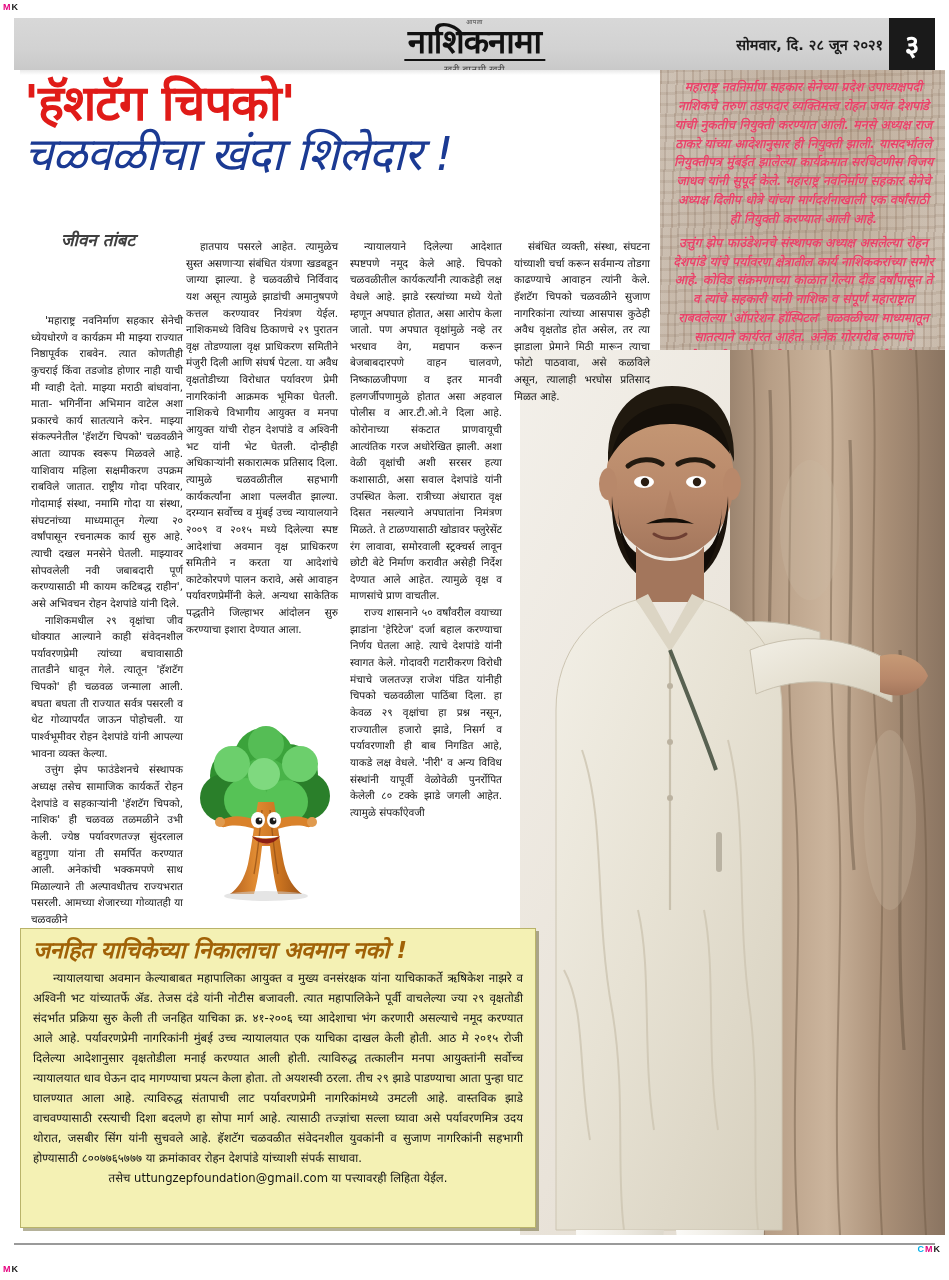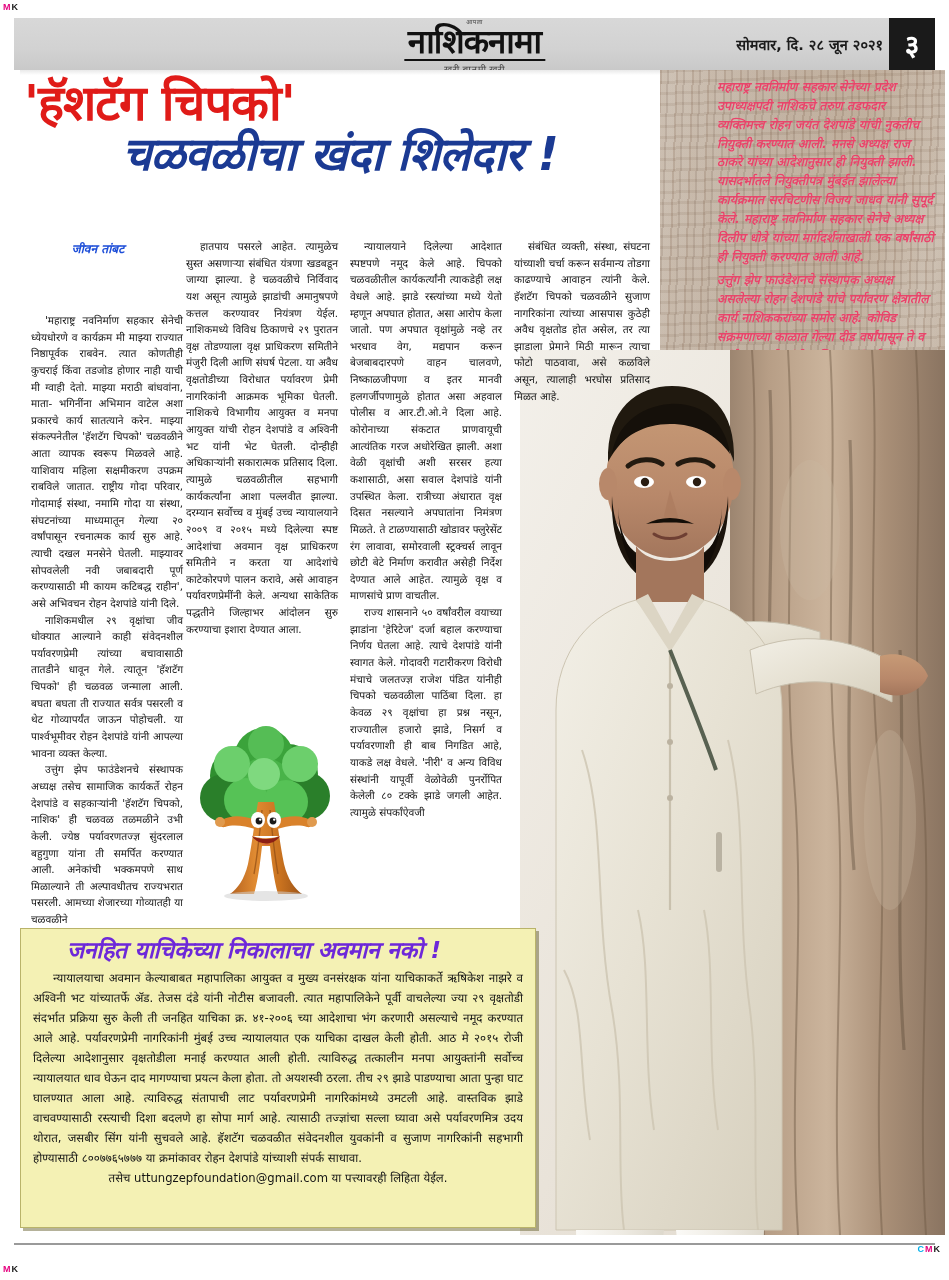--- a/index.html
+++ b/index.html
@@ -68,23 +68,23 @@
     position: absolute; left: 24px; top: 78px; width: 632px;
   }
   .hl-line1 {
     font-family: "DejaVu Sans", sans-serif;
     font-size: 49px; font-weight: bold; color: #e01b18;
     line-height: 1.08; letter-spacing: -1px;
     text-align: left;
   }
   .hl-line2 {
     font-family: "DejaVu Sans", sans-serif;
-    font-size: 46px; font-weight: bold; color: #1b3a93;
+    font-size: 46px; font-weight: normal; color: #1b3a93;
     line-height: 1.1; letter-spacing: -1px; font-style: italic;
-    text-align: center; margin-top: -2px;
+    margin-top: -2px;
   }
 
   
   #bark-sidebar {
     position: absolute; left: 660px; top: 70px; width: 285px; height: 560px;
     overflow: hidden;
     background:
       repeating-linear-gradient(92deg,
         rgba(120,85,60,0.20) 0px, rgba(120,85,60,0.20) 2px,
         rgba(190,165,140,0.10) 2px, rgba(190,165,140,0.10) 7px,
@@ -93,44 +93,43 @@
       repeating-linear-gradient(178deg,
         rgba(110,80,55,0.12) 0px, rgba(110,80,55,0.12) 3px,
         rgba(200,180,160,0.05) 3px, rgba(200,180,160,0.05) 11px),
       linear-gradient(100deg, #cfc4b8 0%, #c2b3a4 30%, #bfae9c 55%, #cdc1b4 80%, #b9a896 100%);
   }
   #bark-sidebar-text {
     padding: 8px 10px 4px 12px;
     font-family: "DejaVu Sans", sans-serif;
     font-style: italic; font-weight: bold;
     font-size: 12.4px; line-height: 1.52;
-    color: #e8456a; 
+    color: #e8456a; text-align: center;
     text-shadow: 0 0 1px rgba(255,255,255,0.35);
-    margin-left: 45px;
   }
   #bark-sidebar-text .para2 { display: block; margin-top: 5px; }
 
   
   .col {
     position: absolute;
     font-family: "DejaVu Sans", sans-serif;
     font-size: 10.4px; line-height: 1.60;
     color: #161616; text-align: justify;
     text-justify: inter-word;
     hyphens: none;
   }
   #col1 { left: 31px;  top: 268px; width: 152px; margin-top: 44px; }
   #col2 { left: 186px; top: 238px; width: 152px; }
   #col3 { left: 350px; top: 238px; width: 152px; }
   #col4 { left: 514px; top: 238px; width: 136px; }
 
   #byline {
-    position: absolute; left: 22px; top: 240px; width: 152px;
+    position: absolute; left: 22px; top: 228px; width: 152px;
     text-align: center; font-family: "DejaVu Sans", sans-serif;
-    font-size: 12px; font-weight: bold; font-style: italic; color: #1d4ed8;
+    font-size: 17px; font-weight: bold; font-style: italic; color: #404040;
   }
 
   .col p { margin: 0 0 0 0; text-indent: 14px; }
   .col p + p { text-indent: 14px; }
 
   
   #tree-illustration {
     position: absolute; left: 196px; top: 724px; width: 140px; height: 180px;
   }
 
@@ -146,23 +145,22 @@
   #yellow-box {
     position: absolute; left: 20px; top: 928px; width: 516px; height: 300px;
     background: #f4f1b4;
     border: 1px solid #b9b36a;
     box-shadow: 3px 3px 0 rgba(90,85,30,0.45);
     padding: 8px 12px 8px 12px;
   }
   #yellow-box-title {
     font-family: "DejaVu Sans", sans-serif;
     font-size: 23px; font-weight: bold; font-style: italic;
-    color: #6d28d9; line-height: 1.15; margin-bottom: 6px;
+    color: #a16207; line-height: 1.15; margin-bottom: 6px;
     letter-spacing: -0.3px;
-    margin-left: 34px;
   }
   #yellow-box-body {
     font-family: "DejaVu Sans", sans-serif;
     font-size: 11.6px; line-height: 1.72; color: #141414;
     text-align: justify; text-indent: 20px;
   }
   #yellow-box-footer {
     font-family: "DejaVu Sans", sans-serif;
     font-size: 11.6px; line-height: 1.72; color: #141414;
     text-align: center; margin-top: 0;

